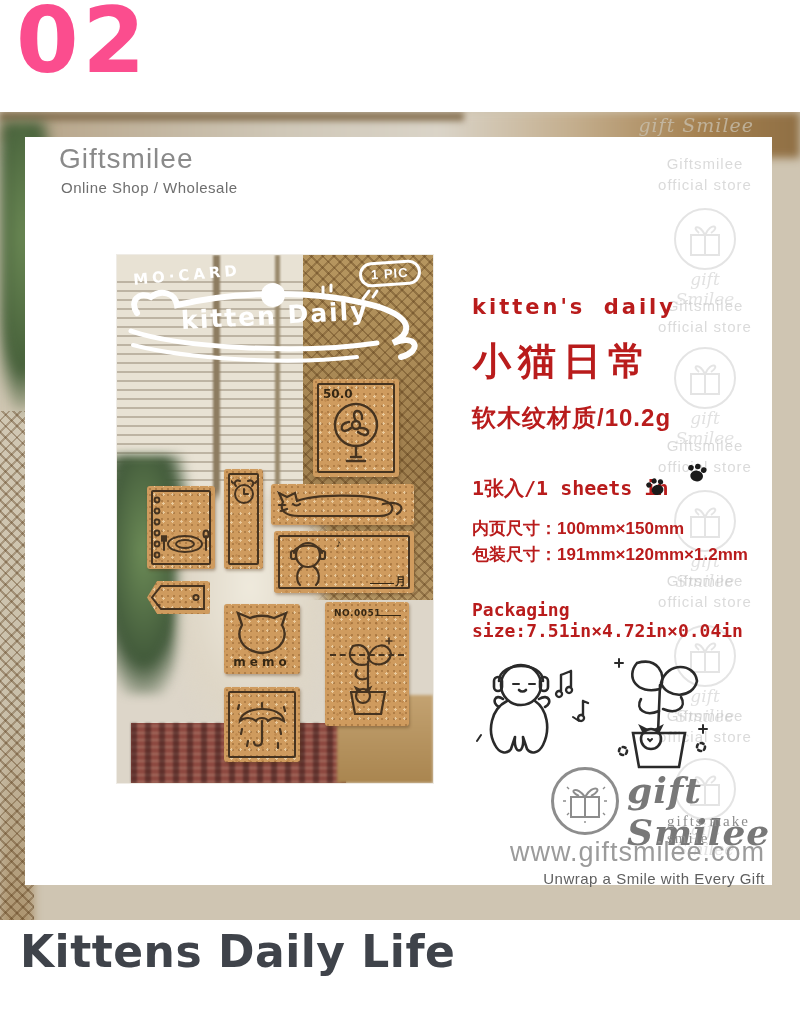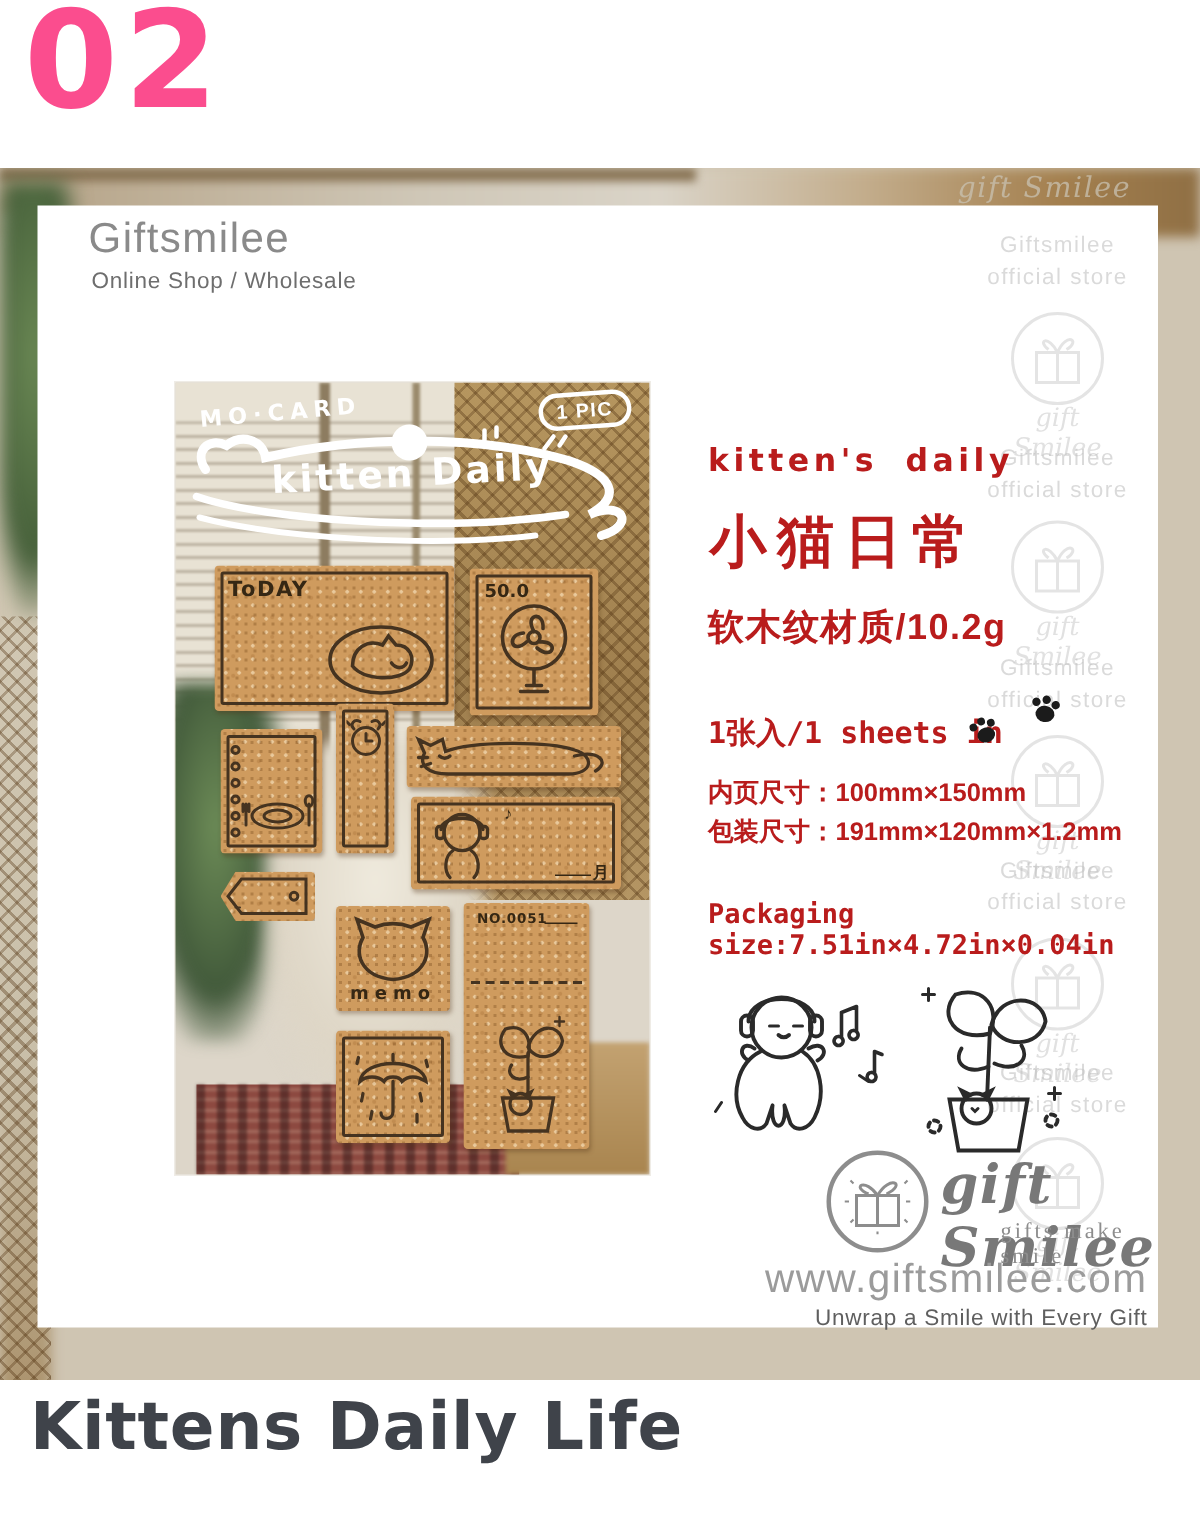--- a/index.html
+++ b/index.html
@@ -203,29 +203,20 @@
       <path d="M14 58 C60 74 180 82 260 70" stroke-width="5"></path>
       <path d="M16 72 C70 86 170 92 240 84" stroke-width="4"></path>
       <circle cx="156" cy="22" r="12" fill="#ffffff" stroke="none"></circle>
       <path d="M246 26 l6 -8 M256 24 l4 -6" stroke-width="3"></path>
       <path d="M206 14 l0 6 M214 12 l0 6" stroke-width="3"></path>
     </svg>
     <div class="ov-brand">MO·CARD</div>
     <div class="ov-title">kitten Daily</div>
     <div class="ov-badge">1 PIC</div>
 
-    <div class="card" style="left:26px;top:122px;width:160px;height:97px">
-      <div class="ib"></div>
-      <div class="lbl l-today">ToDAY</div>
-      <svg style="position:absolute;right:10px;bottom:8px" width="78" height="54" viewBox="0 0 78 54" fill="none" stroke="#453320" stroke-width="2.4" stroke-linecap="round">
-        <ellipse cx="39" cy="28" rx="34" ry="22"></ellipse>
-        <path d="M20 32 C20 20 30 14 40 18 L44 12 L49 18 C58 18 62 26 58 34 C52 42 28 42 20 32 Z"></path>
-        <path d="M46 30 c3 4 8 4 10 0"></path>
-      </svg>
-    </div>
 
     <div class="card" style="left:196px;top:124px;width:86px;height:98px">
       <div class="ib"></div>
       <div class="lbl l-fan">50.0</div>
       <svg style="position:absolute;left:14px;top:20px" width="58" height="70" viewBox="0 0 58 70" fill="none" stroke="#453320" stroke-width="2.4" stroke-linecap="round">
         <circle cx="29" cy="26" r="21"></circle>
         <circle cx="29" cy="26" r="4"></circle>
         <path d="M29 22 C22 10 36 8 35 20 M33 29 C46 28 42 42 31 33 M24 29 C14 38 10 24 22 23"></path>
         <path d="M29 47 L29 58 M20 62 L38 62 M24 58 L34 58"></path>
       </svg>
@@ -299,21 +290,21 @@
 
     <div class="card" style="left:107px;top:432px;width:76px;height:75px">
       <div class="ib"></div>
       <svg style="position:absolute;left:10px;top:8px" width="56" height="58" viewBox="0 0 56 58" fill="none" stroke="#453320" stroke-width="2.2" stroke-linecap="round">
         <path d="M6 26 C8 10 48 10 50 26 C44 22 38 22 34 26 C32 22 24 22 22 26 C18 22 10 22 6 26 Z"></path>
         <path d="M28 12 L28 8 M28 26 L28 46 C28 52 20 52 20 47"></path>
         <path d="M8 34 l-1 5 M46 34 l1 5 M14 46 l-1 5 M44 48 l0 5 M50 12 l1 4 M5 10 l-1 4"></path>
       </svg>
     </div>
 
-    <div class="card" style="left:192px;top:347px;width:84px;height:164px">
+    <div class="card" style="left:208px;top:347px;width:84px;height:124px">
       <div class="lbl l-ticket">NO.0051</div>
       <span class="tk-line"></span>
       <div class="dash-mid" style="top:52px"></div>
       <svg style="position:absolute;left:14px;bottom:8px" width="58" height="84" viewBox="0 0 58 84" fill="none" stroke="#453320" stroke-width="2.2" stroke-linecap="round">
         <path d="M12 58 L46 58 L42 80 L16 80 Z"></path>
         <path d="M29 58 L29 28"></path>
         <path d="M29 30 C14 34 6 22 14 12 C26 8 32 18 29 30 Z"></path>
         <path d="M29 24 C34 8 50 8 52 20 C50 32 34 34 29 24 Z"></path>
         <path d="M29 44 C20 48 14 42 18 36"></path>
         <circle cx="24" cy="62" r="7"></circle>

